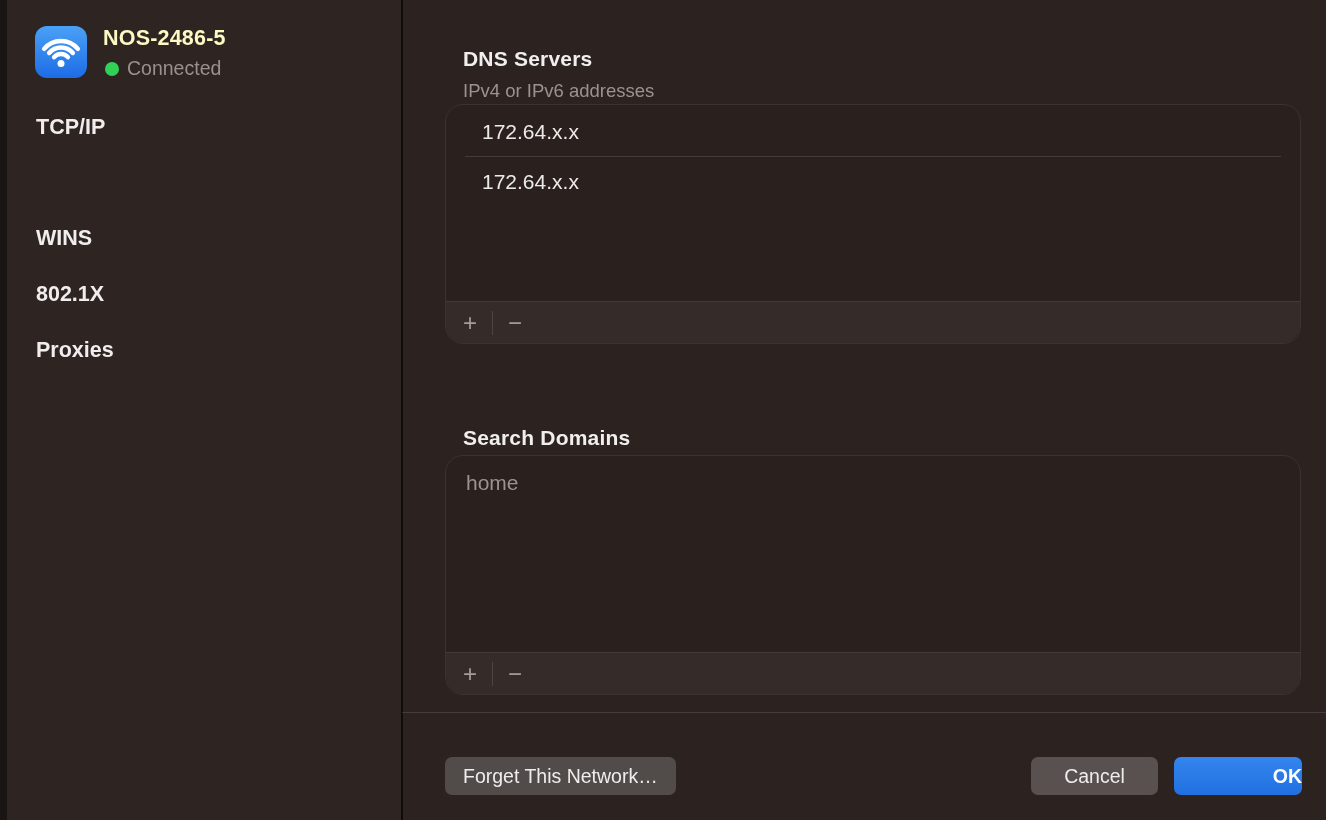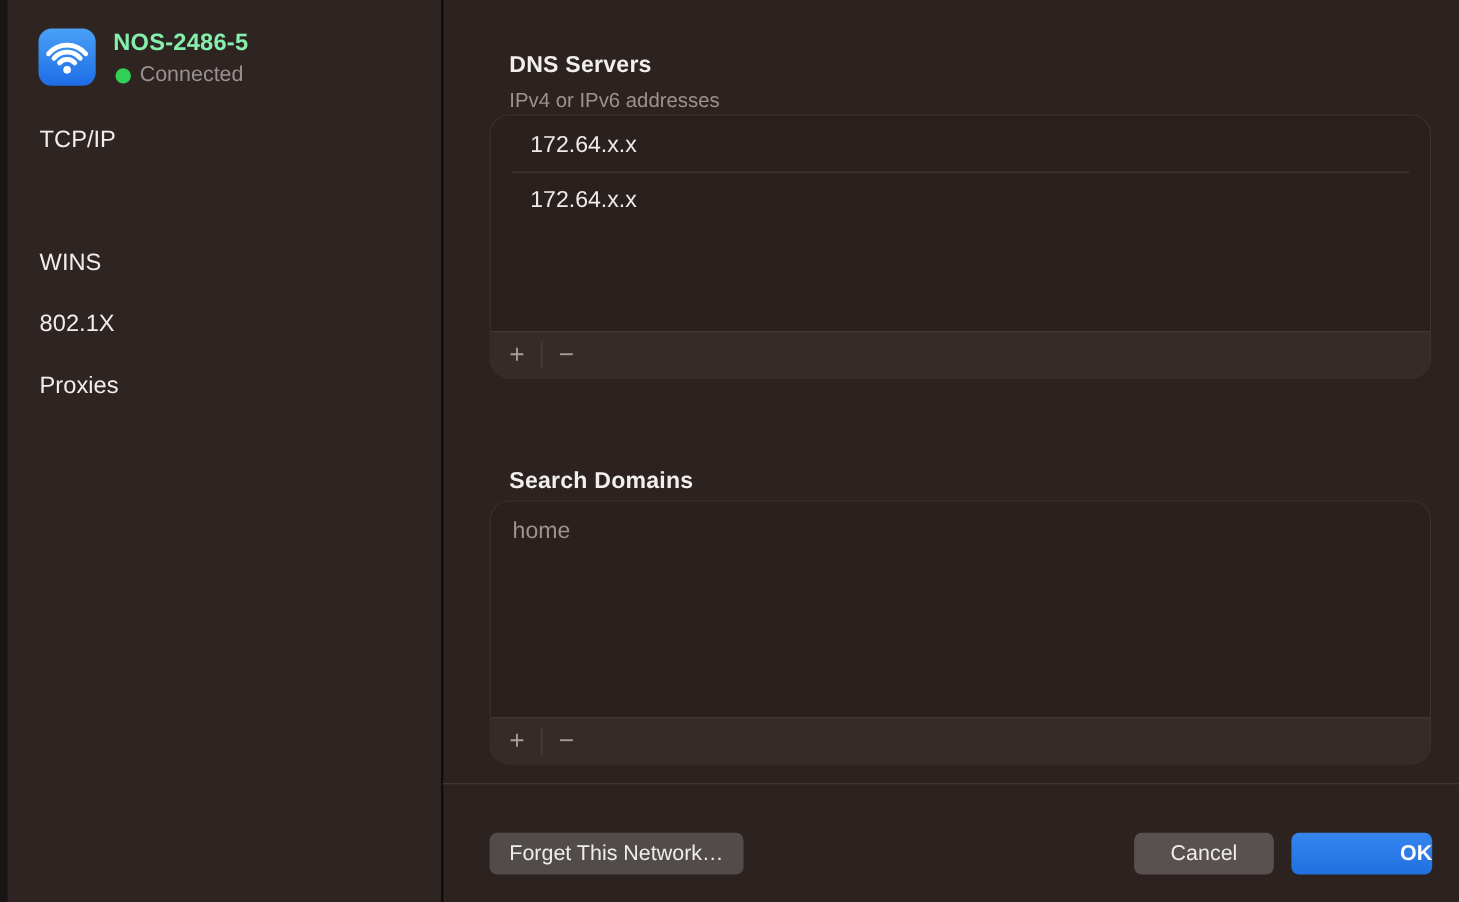--- a/index.html
+++ b/index.html
@@ -12,28 +12,28 @@
   
   .left-strip{position:absolute;left:0;top:0;width:7px;height:820px;background:#1a1515;}
   
   .sidebar{position:absolute;left:7px;top:0;width:394px;height:820px;background:var(--bg-sidebar,#2e2523);}
   .vdiv{position:absolute;left:401px;top:0;width:2px;height:820px;background:#0f0c0b;}
   .wifi-badge{
     position:absolute;left:28px;top:26px;width:52px;height:52px;border-radius:12px;
     background:linear-gradient(180deg,#4aa1f6 0%,#1d6ce6 100%);
     display:flex;align-items:center;justify-content:center;
   }
-  .net-name{position:absolute;left:96px;top:26px;font-size:21.5px;font-weight:600;color:#86efac;letter-spacing:.2px;}
+  .net-name{position:absolute;left:96px;top:26px;font-size:21.5px;font-weight:600;color:#fef9c3;letter-spacing:.2px;}
   .status-row{position:absolute;left:98px;top:57px;display:flex;align-items:center;gap:8px;}
   .dot{width:14px;height:14px;border-radius:50%;background:var(--green,#31d158);}
   .status{font-size:19.5px;color:#99918f;}
   .sb-item{
     position:absolute;left:15px;width:360px;height:50px;border-radius:9px;box-sizing:border-box;
     display:flex;align-items:center;padding-left:14px;
-    font-size:21.5px;color:#f0edec;cursor:default;
+    font-size:21.5px;color:#f0edec;cursor:default;font-weight:bold;
   }
   .sb-item.selected{background:var(--selection,#2263d7);color:#ffffff;}
   .sb-0{top:102px}.sb-1{top:157px}.sb-2{top:213px}.sb-3{top:269px}.sb-4{top:325px}.sb-5{top:381px}
   
   .h2{position:absolute;font-size:21px;font-weight:700;color:#f1efee;letter-spacing:.2px;}
   .h2.dns{left:463px;top:30px;}
   .h2.search{left:463px;top:409px;}
   .sub{position:absolute;left:463px;top:61px;font-size:18.5px;color:#9c938f;}
   .listbox{
     position:absolute;left:445px;width:856px;height:240px;box-sizing:border-box;

